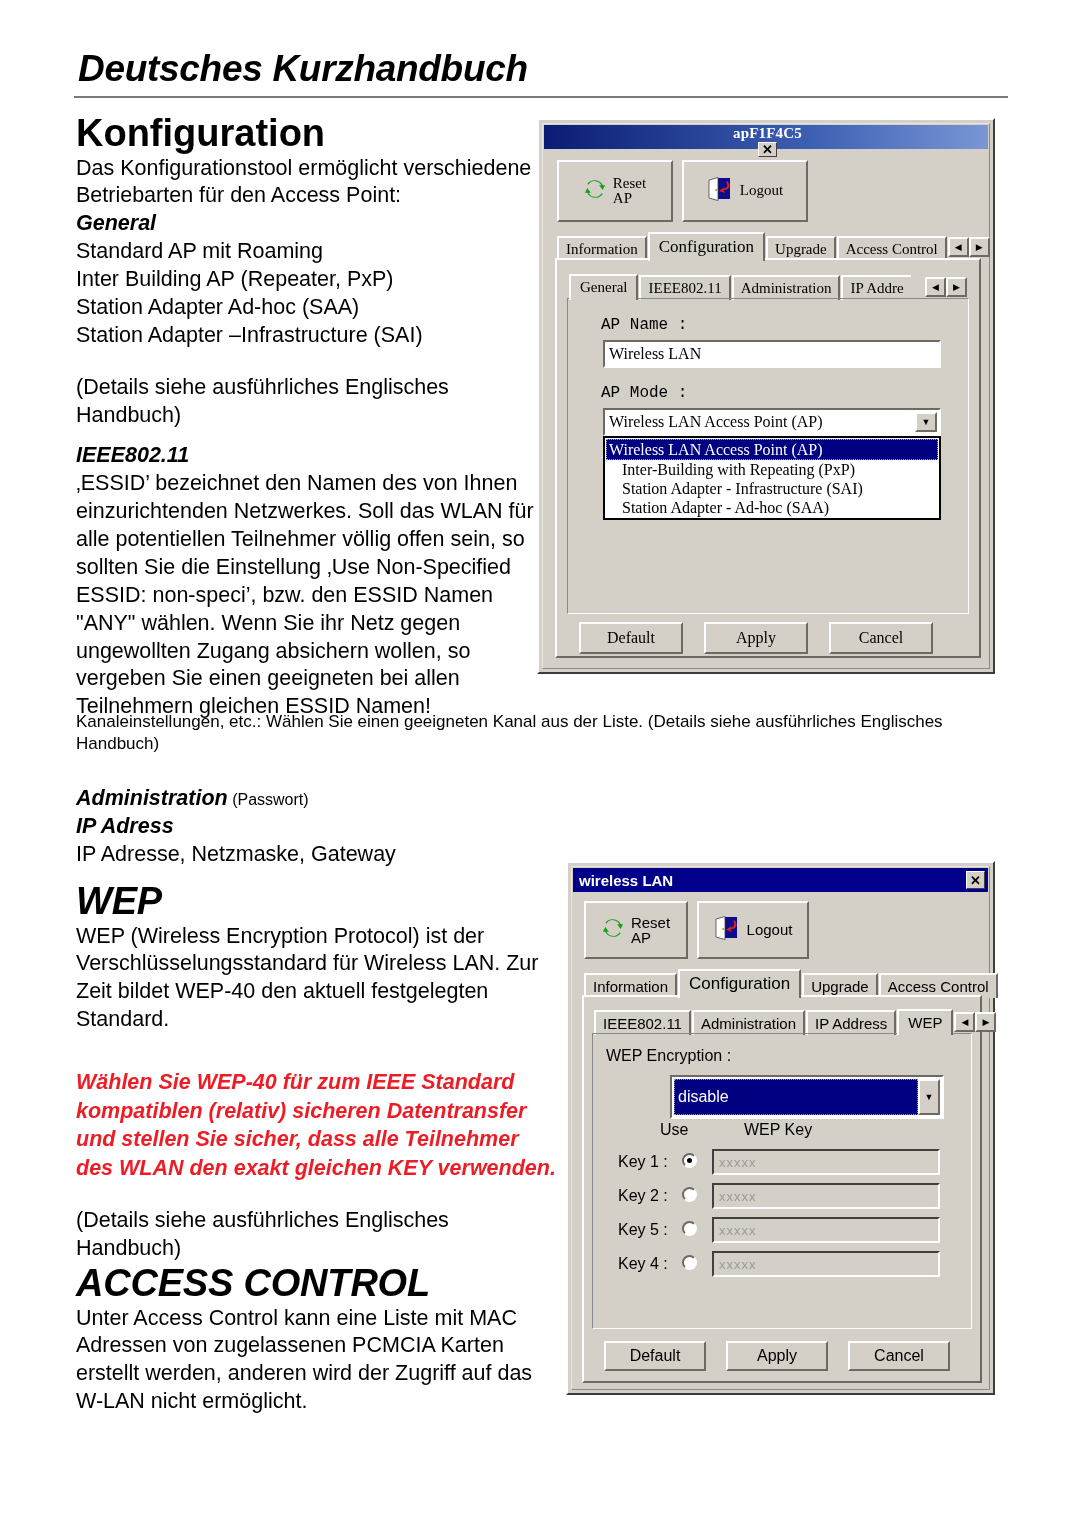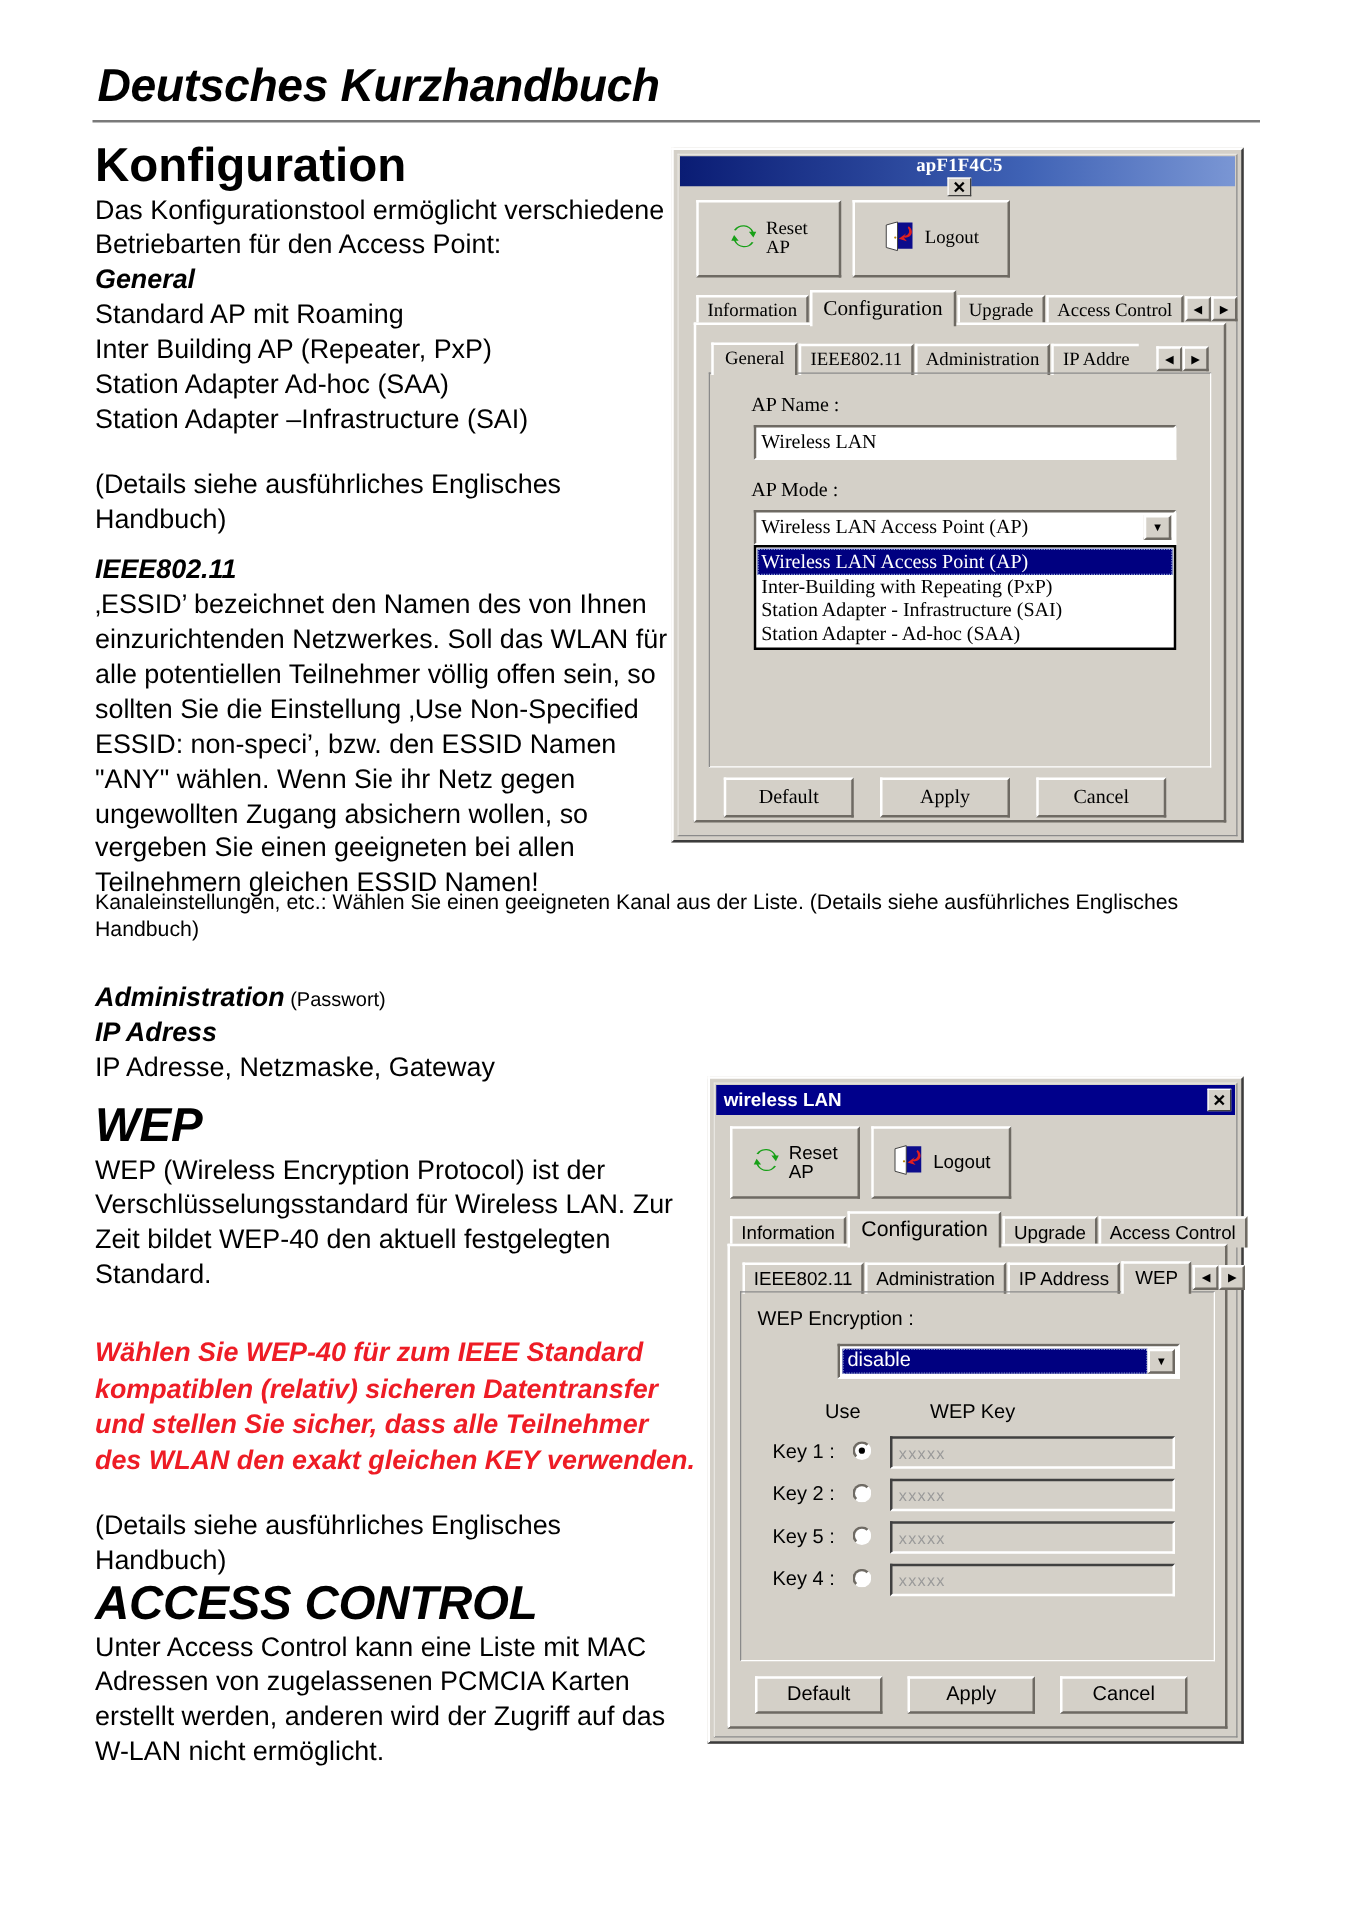--- a/index.html
+++ b/index.html
@@ -239,21 +239,21 @@
     border-right: 2px solid #6e6a63;
     border-bottom: 2px solid #6e6a63;
     box-sizing: border-box;
   }
 
   .field-label {
     position: absolute;
     font-size: 16px;
     white-space: nowrap;
   }
-  .serifui .field-label { font-family: Liberation Serif, serif; }
+  .serifui .field-label { font-family: Liberation Mono, monospace; }
 
   .textbox {
     position: absolute;
     background: #ffffff;
     border-top: 2px solid #6e6a63;
     border-left: 2px solid #6e6a63;
     border-right: 2px solid #ffffff;
     border-bottom: 2px solid #ffffff;
     box-sizing: border-box;
     display: flex;
@@ -315,21 +315,21 @@
     background: #ffffff;
     border: 2px solid #000000;
     box-sizing: border-box;
     z-index: 6;
     padding: 1px;
   }
   .dd-item {
     font-size: 16px;
     line-height: 19px;
     white-space: nowrap;
-    padding-left: 3px;
+    padding-left: 16px;
     font-family: "Liberation Serif", serif;
   }
   .dd-item.selected {
     background: #000080;
     color: #ffffff;
     border: 1px dotted #8fa5d8;
     padding-left: 2px;
   }
 
   .btn {
@@ -573,21 +573,21 @@
         <div class="tab active" style="font-size:15px; height:26px;">WEP</div>
         <div class="tab-spin">
           <div class="spin-btn">◀</div>
           <div class="spin-btn">▶</div>
         </div>
       </div>
 
       <div class="groupbox" style="left:8px; top:36px; width:380px; height:296px;"></div>
 
       <span class="field-label" style="left:22px; top:50px;">WEP Encryption :</span>
-      <div class="combo" style="left:86px; top:78px; width:274px; height:28px;">
+      <div class="combo" style="left:86px; top:78px; width:274px; height:44px;">
         <span class="val sel">disable</span>
         <span class="arrow">▼</span>
       </div>
 
       <span class="field-label" style="left:76px; top:124px;">Use</span>
       <span class="field-label" style="left:160px; top:124px;">WEP Key</span>
 
       <span class="field-label" style="left:34px; top:156px;">Key 1 :</span>
       <span class="radio" style="left:98px; top:156px;">
           <span class="dot"></span>

